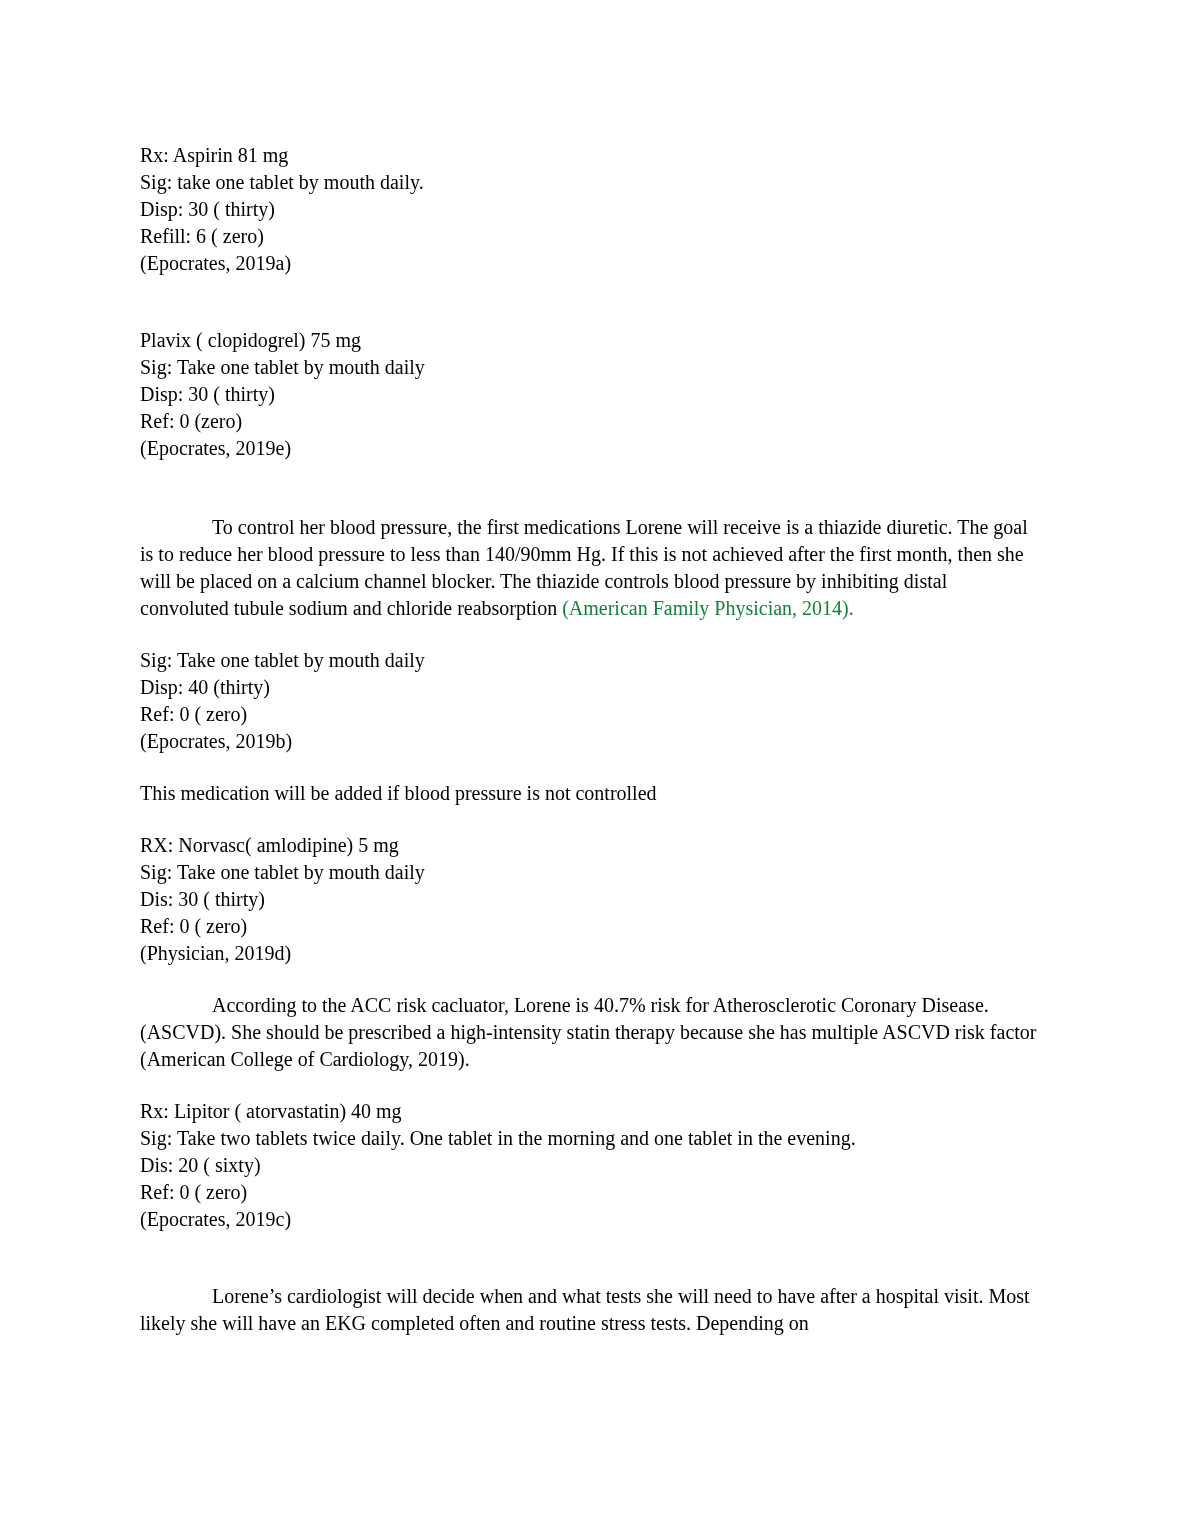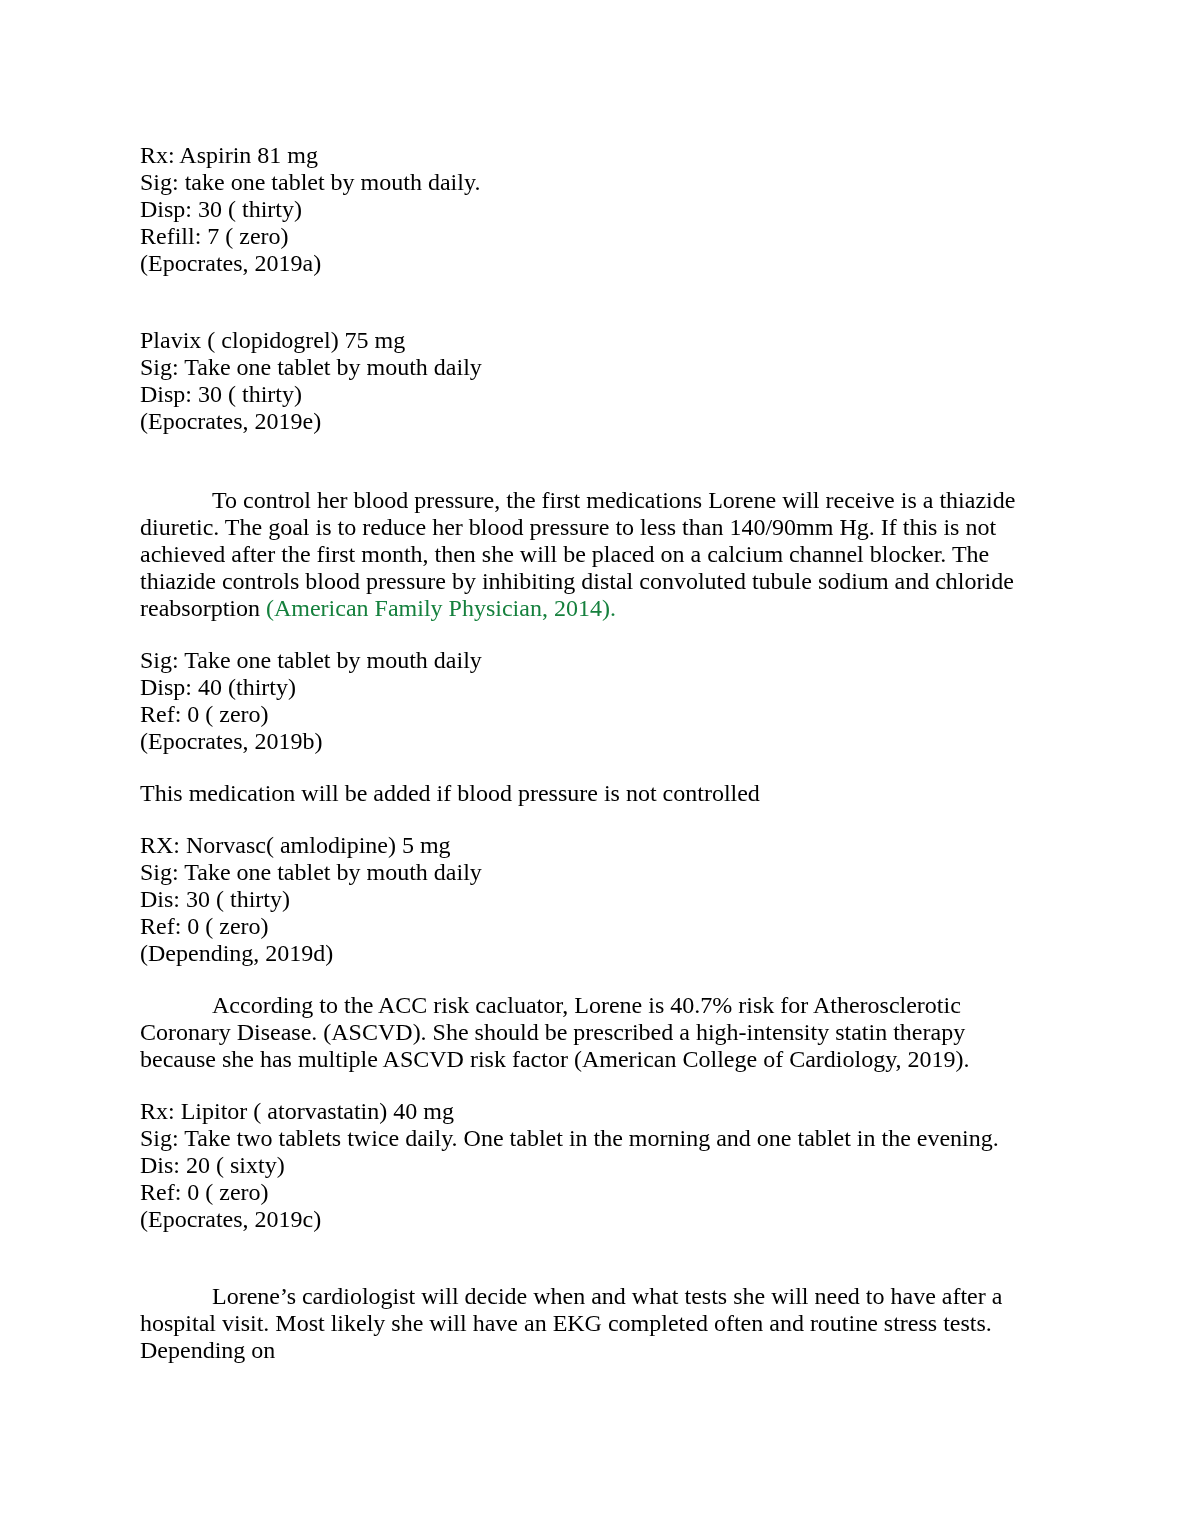--- a/index.html
+++ b/index.html
@@ -8,21 +8,21 @@
     background: #ffffff;
   }
   .page {
     position: relative;
     width: 1190px;
     min-height: 1540px;
     box-sizing: border-box;
     background: #ffffff;
     padding: 142px 150px 60px 140px;
     font-family: "Liberation Serif", "DejaVu Serif", serif;
-    font-size: 24px;
+    font-size: 20px;
     line-height: 27px;
     color: #000000;
   }
   .rx-block {
     margin: 0 0 25px 0;
   }
   .rx-block.gap-large {
     margin-bottom: 50px;
   }
   .rx-block.gap-xlarge {
@@ -45,48 +45,49 @@
 </style>
 </head>
 <body>
 
 <div class="page">
 
   <div class="rx-block gap-large">
     <div class="rx-line">Rx: Aspirin 81 mg</div>
     <div class="rx-line">Sig: take one tablet by mouth daily.</div>
     <div class="rx-line">Disp: 30 ( thirty)</div>
-    <div class="rx-line">Refill: 7 ( zero)</div>
+    <div class="rx-line">Refill: 6 ( zero)</div>
     <div class="rx-line">(Epocrates, 2019a)</div>
   </div>
 
   <div class="rx-block gap-xlarge">
     <div class="rx-line">Plavix ( clopidogrel) 75 mg</div>
     <div class="rx-line">Sig: Take one tablet by mouth daily</div>
     <div class="rx-line">Disp: 30 ( thirty)</div>
+    <div class="rx-line">Ref: 0 (zero)</div>
     <div class="rx-line">(Epocrates, 2019e)</div>
   </div>
 
   <p class="paragraph"><span>To control her blood pressure, the first medications Lorene will receive is a thiazide diuretic. The goal is to reduce her blood pressure to less than 140/90mm Hg. If this is not achieved after the first month, then she will be placed on a calcium channel blocker. The thiazide controls blood pressure by inhibiting distal convoluted tubule sodium and chloride reabsorption </span><span class="citation-muted">(American Family Physician, 2014).</span></p>
 
   <div class="rx-block">
     <div class="rx-line">Sig: Take one tablet by mouth daily</div>
     <div class="rx-line">Disp: 40 (thirty)</div>
     <div class="rx-line">Ref: 0 ( zero)</div>
     <div class="rx-line">(Epocrates, 2019b)</div>
   </div>
 
   <p class="paragraph no-indent">This medication will be added if blood pressure is not controlled</p>
 
   <div class="rx-block">
     <div class="rx-line">RX: Norvasc( amlodipine) 5 mg</div>
     <div class="rx-line">Sig: Take one tablet by mouth daily</div>
     <div class="rx-line">Dis: 30 ( thirty)</div>
     <div class="rx-line">Ref: 0 ( zero)</div>
-    <div class="rx-line">(Depending, 2019d)</div>
+    <div class="rx-line">(Physician, 2019d)</div>
   </div>
 
   <p class="paragraph">According to the ACC risk cacluator, Lorene is 40.7% risk for Atherosclerotic Coronary Disease. (ASCVD). She should be prescribed a high-intensity statin therapy because she has multiple ASCVD risk factor (American College of Cardiology, 2019).</p>
 
   <div class="rx-block gap-large">
     <div class="rx-line">Rx: Lipitor ( atorvastatin) 40 mg</div>
     <div class="rx-line">Sig: Take two tablets twice daily. One tablet in the morning and one tablet in the evening.</div>
     <div class="rx-line">Dis: 20 ( sixty)</div>
     <div class="rx-line">Ref: 0 ( zero)</div>
     <div class="rx-line">(Epocrates, 2019c)</div>

